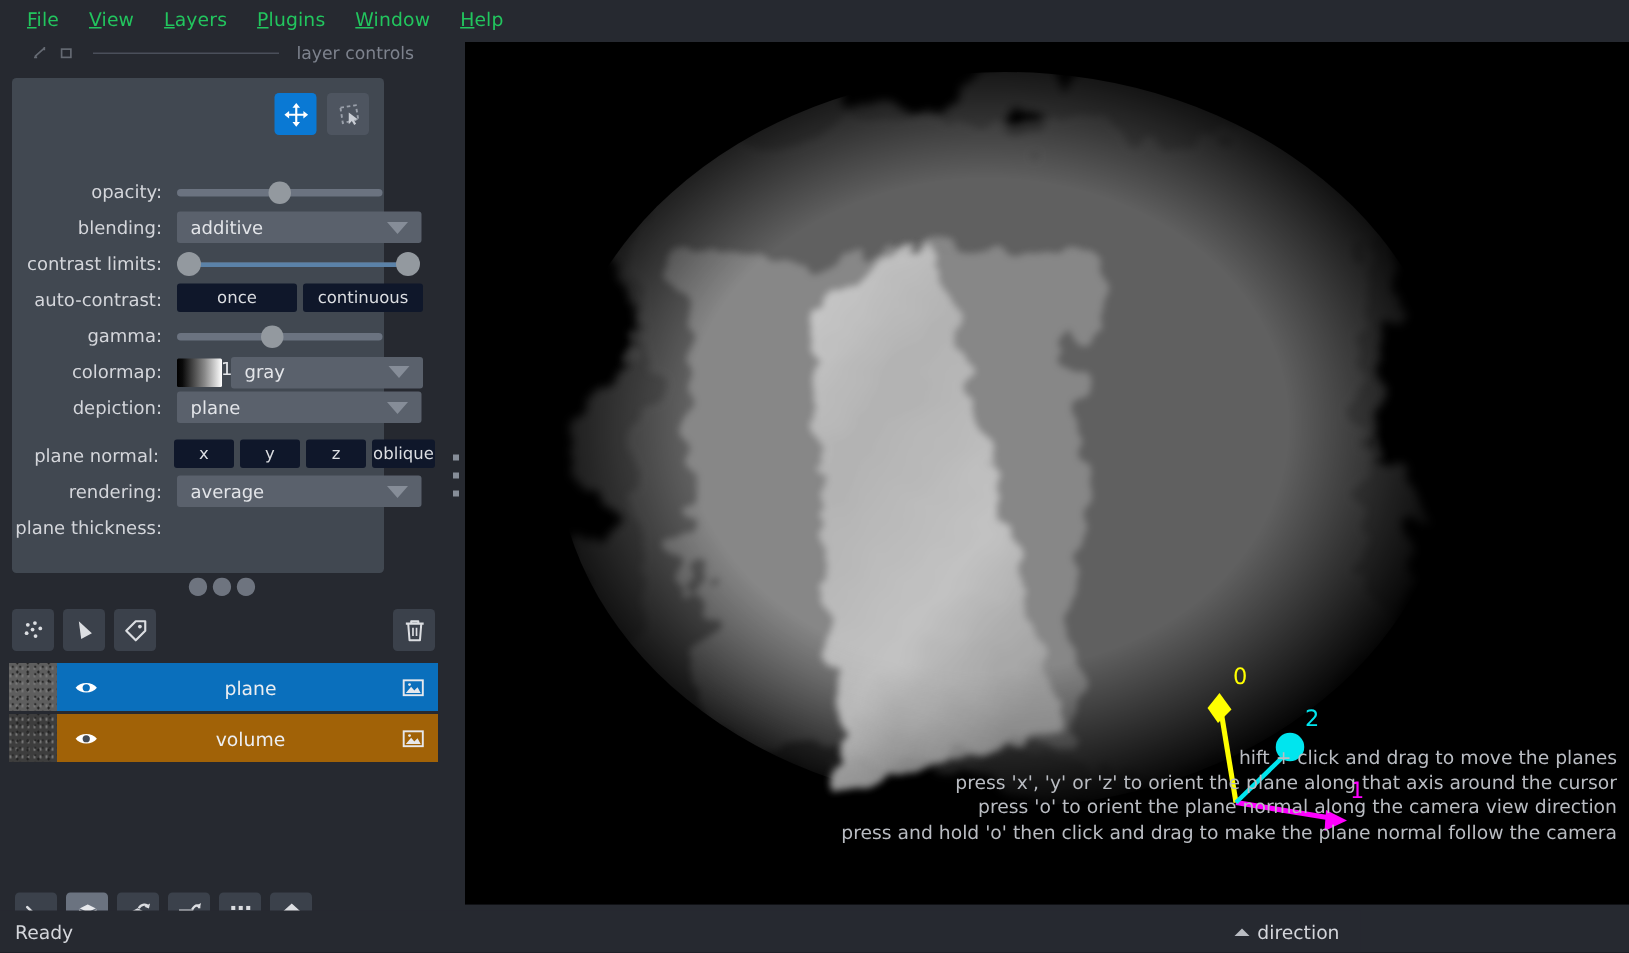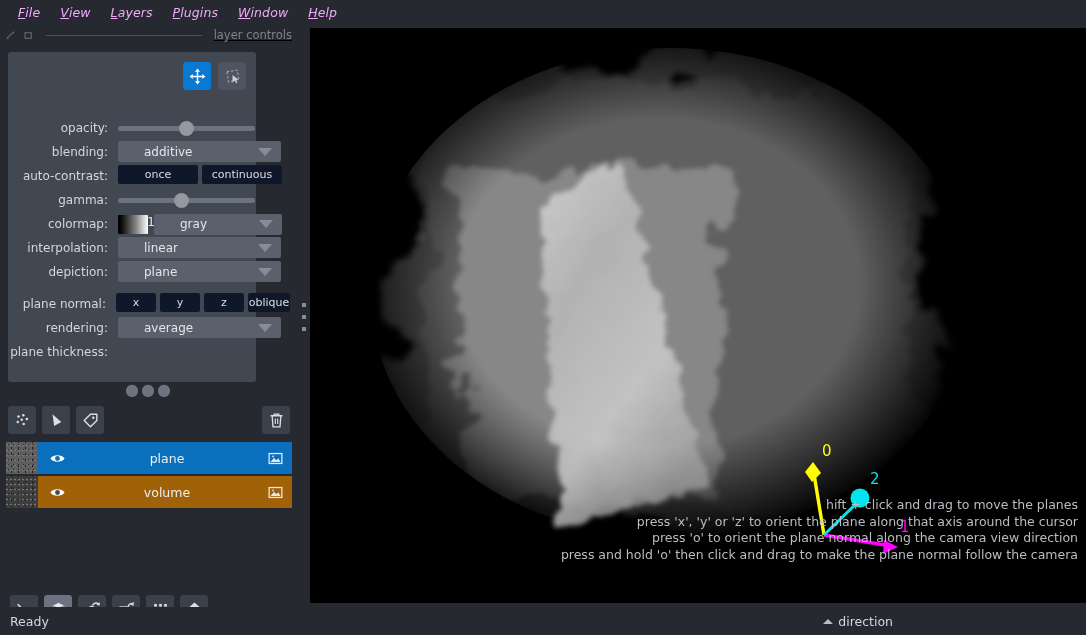--- a/index.html
+++ b/index.html
@@ -10,35 +10,34 @@
     overflow: hidden;
   }
   body { position: relative; }
 
   
   #menubar {
     position: absolute; left: 0; top: 0; width: 1086px; height: 24px;
     background: #262930; display: flex; align-items: center; padding-left: 8px;
   }
   .menu-item {
-    color: #f0abfc; font-size: 12.5px; padding: 2px 10px; cursor: default;
+    color: #22c55e; font-size: 12.5px; padding: 2px 10px; cursor: default;
     letter-spacing: .1px;
-    font-style: italic;
   }
   .menu-item .u { text-decoration: underline; }
 
   
   #leftdock {
     position: absolute; left: 0; top: 24px; width: 298px; height: 583px;
     background: #262930;
   }
 
   .dock-title {
-    display: flex; align-items: center; height: 16px; padding: 0 6px;
-    gap: 6px; margin-top: 3px; text-decoration: underline;
+    display: flex; align-items: center; height: 16px; padding: 0 22px;
+    gap: 6px; margin-top: 3px;
   }
   .dock-title .tico {
     width: 11px; height: 11px; opacity: .55; display: block;
   }
   .dock-title .rule {
     flex: 1; height: 1px; background: #4a4f5a; margin: 0 6px;
   }
   .dock-title .tlabel {
     color: #7d828d; font-size: 11.5px;
   }
@@ -97,21 +96,21 @@
     position: absolute; top: 3px; width: 16px; height: 16px; border-radius: 50%;
     background: #93999f;
   }
 
   
   .dd {
     position: relative; height: 21px; background: #5a616c; border-radius: 2px;
     display: flex; align-items: center; width: 163px;
   }
   .dd .ddtext {
-    color: #e3e5e9; font-size: 12px; padding-left: 26px; flex: 1;
+    color: #e3e5e9; font-size: 12px; padding-left: 9px; flex: 1;
   }
   .dd .caret {
     width: 0; height: 0; border-left: 7px solid transparent;
     border-right: 7px solid transparent; border-top: 8px solid #868d98;
     margin-right: 9px;
   }
 
   
   .sbtn {
     height: 19px; background: #0f172a; border-radius: 2px;
@@ -265,20 +264,31 @@
       <div class="row">
         <div class="lbl">blending:</div>
         <div class="ctl">
           <div class="dd">
             <div class="ddtext">additive</div>
             <div class="caret"></div>
           </div>
         </div>
       </div>
 
+      <div class="row">
+        <div class="lbl">contrast limits:</div>
+        <div class="ctl">
+          <div class="rslider">
+            <div class="rtrack"></div>
+            <div class="rfill"></div>
+            <div class="rthumb" style="left:0px"></div>
+            <div class="rthumb" style="left:146px"></div>
+          </div>
+        </div>
+      </div>
 
       <div class="row">
         <div class="lbl">auto-contrast:</div>
         <div class="ctl" style="display:flex;gap:4px;">
           <div class="sbtn" style="width:80px">once</div>
           <div class="sbtn" style="width:80px">continuous</div>
         </div>
       </div>
 
       <div class="row">
@@ -296,29 +306,20 @@
         <div class="lbl">colormap:</div>
         <div class="ctl" style="display:flex;align-items:center;">
           <div class="swatch"></div>
           <div class="dd" style="width:128px">
             <div class="ddtext">gray</div>
             <div class="caret"></div>
           </div>
         </div>
       </div>
 
-      <div class="row">
-        <div class="lbl">interpolation:</div>
-        <div class="ctl">
-          <div class="dd">
-            <div class="ddtext">linear</div>
-            <div class="caret"></div>
-          </div>
-        </div>
-      </div>
 
       <div class="row">
         <div class="lbl">depiction:</div>
         <div class="ctl">
           <div class="dd">
             <div class="ddtext">plane</div>
             <div class="caret"></div>
           </div>
         </div>
       </div>

